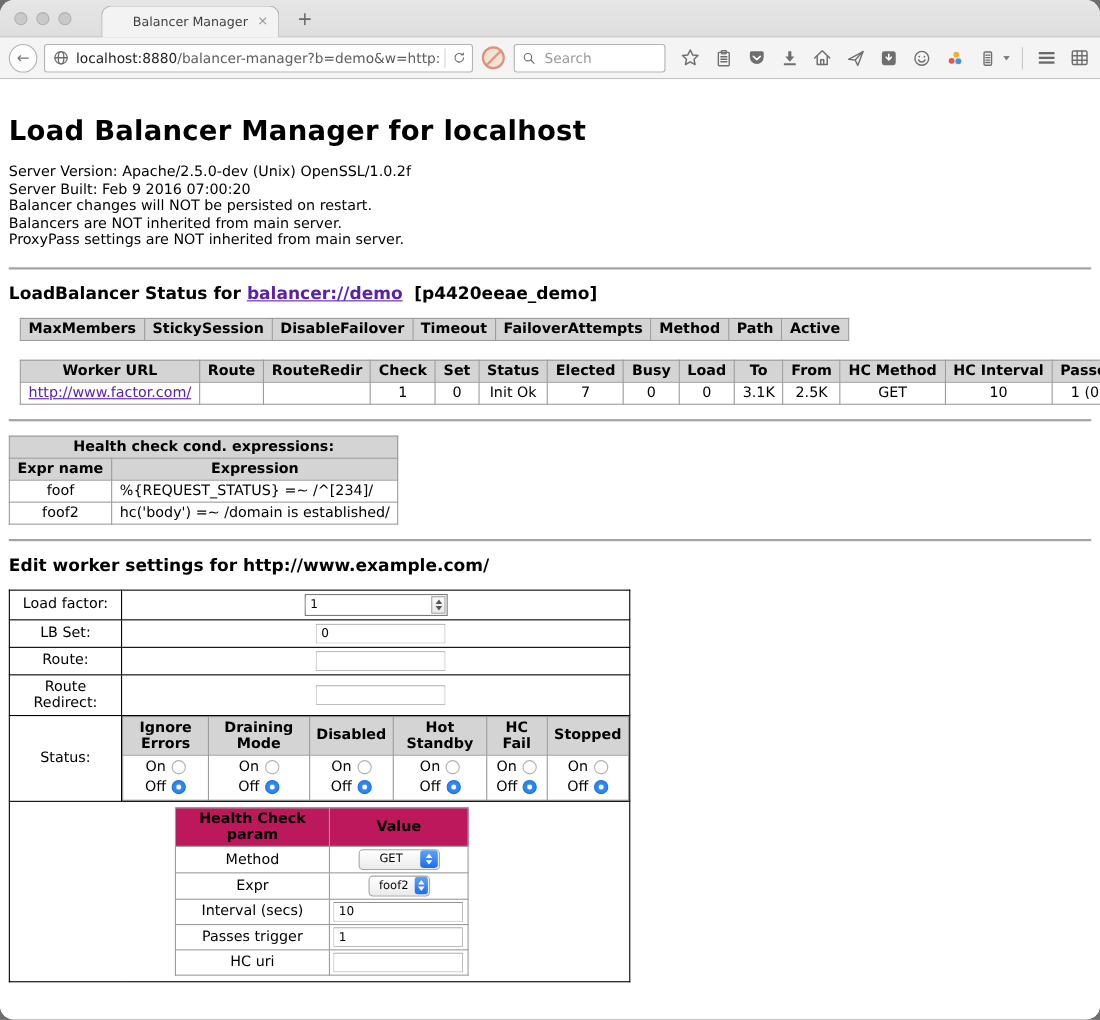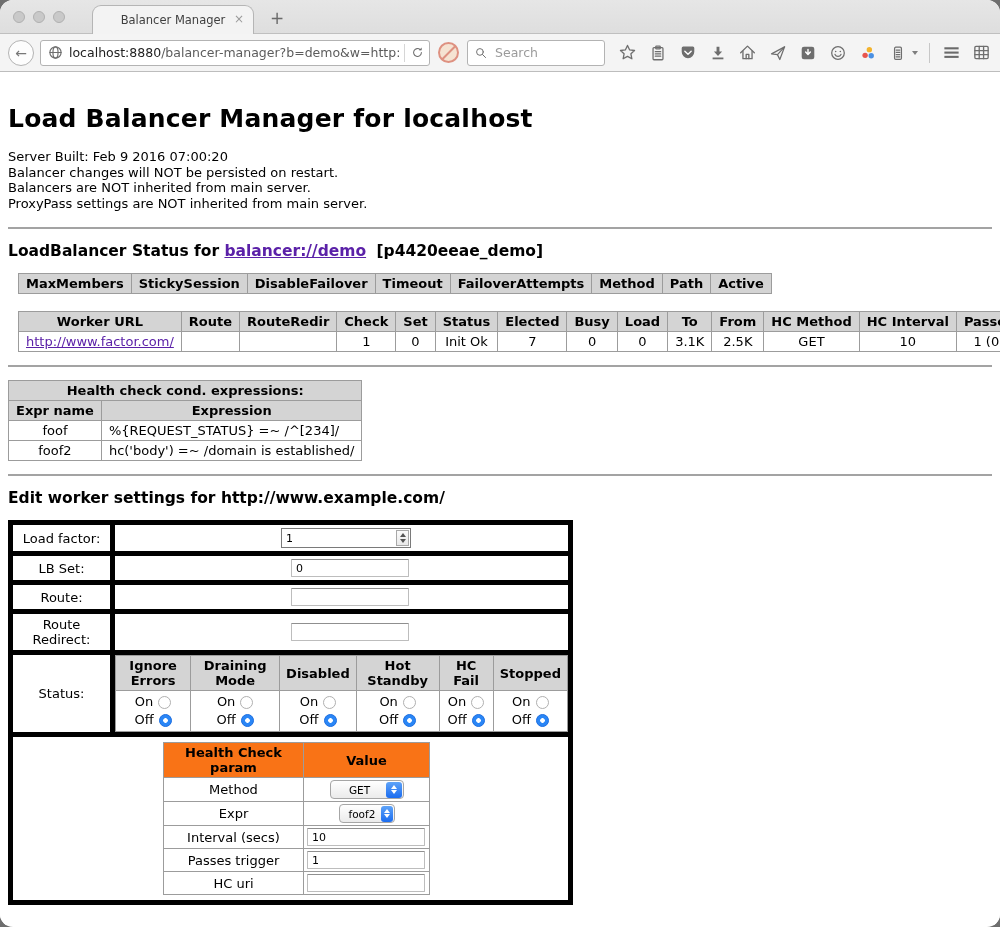--- a/index.html
+++ b/index.html
@@ -47,41 +47,41 @@
   table.dt th, table.dt td { border:1px solid #9c9c9c; padding:2px 7px; text-align:center; white-space:nowrap; }
   table.dt th { background:#d4d4d4; font-weight:bold; }
   table.dt td a { color:#5b21a8; }
   td.cell-left { text-align:left !important; }
   table.workers { margin-bottom:9px; }
   table.expr { margin:6px 0 4px; }
   table.expr td.exp { text-align:left; }
 
   
   table.form { border-collapse:collapse; width:565px; font-size:13px; margin-top:2px; }
-  table.form > tbody > tr > td { border:5px solid #000000; padding:3px 4px; }
+  table.form > tbody > tr > td { border:1px solid #000000; padding:3px 4px; }
   td.flabel { width:102px; text-align:center; }
   .ctl-wrap { margin-left:162px; display:flex; align-items:center; }
   .ctl-wrap2 { margin-left:172px; }
   input.tx { height:18px; border:1px solid #bdbdbd; border-top-color:#8f8f8f; font-size:11px; font-family:inherit; padding:1px 4px; width:118px; border-radius:1px; }
   .numwrap { display:inline-flex; align-items:center; border:1.5px solid #7a7a7a; height:20px; width:130px; background:#fff; }
   .numwrap input { border:none; outline:none; flex:1; font-size:11px; font-family:inherit; padding:0 4px; min-width:0; }
   .spinner { width:13px; height:16px; border:1px solid #a8a8a8; background:linear-gradient(#fbfbfb,#e9e9e9); margin-right:1px; display:flex; flex-direction:column; align-items:center; justify-content:center; gap:2px; }
   .spin-up { width:0; height:0; border-left:3px solid transparent; border-right:3px solid transparent; border-bottom:4px solid #555; }
   .spin-dn { width:0; height:0; border-left:3px solid transparent; border-right:3px solid transparent; border-top:4px solid #555; }
 
   table.status { border-collapse:collapse; font-size:13px; width:100%; }
   table.status th, table.status td { border:1px solid #9c9c9c; padding:2px 6px; text-align:center; }
   table.status th { background:#d4d4d4; }
   .radio-line { display:flex; align-items:center; justify-content:center; gap:5px; line-height:18px; }
   input.rdo { appearance:none; -webkit-appearance:none; width:13px; height:13px; margin:0; border-radius:50%; border:1px solid #b0b0b0; background:#fff; }
   input.rdo:checked { border:1px solid #1d6ee0; background:radial-gradient(circle, #ffffff 0 2px, #2a86f6 2.6px 100%); }
 
   table.hc { border-collapse:collapse; font-size:13px; margin:2px 0 2px 146px; }
   table.hc th, table.hc td { border:1px solid #9c9c9c; padding:2px 6px; text-align:center; }
-  table.hc th { background:#f97316; }
+  table.hc th { background:#be185d; }
   table.hc th.c1, table.hc td.c1 { width:140px; }
   table.hc td.c2 { width:126px; text-align:left; padding:2px 3px; }
   table.hc td.c2.center { text-align:center; }
   .sel { display:inline-flex; align-items:center; height:19px; border:1px solid #a6a6a6; border-radius:4px; background:linear-gradient(#ffffff,#ebebeb); font-size:10.5px; padding:0 1px 0 9px; position:relative; }
   .sel .sel-val { flex:1; text-align:center; padding-right:6px; }
   .sel-cap { width:16px; height:16px; border-radius:3px; background:linear-gradient(#5ea3f8,#1b6cf0); display:flex; flex-direction:column; align-items:center; justify-content:center; gap:1.5px; }
   .chev-up { width:0; height:0; border-left:3px solid transparent; border-right:3px solid transparent; border-bottom:4px solid #fff; }
   .chev-dn { width:0; height:0; border-left:3px solid transparent; border-right:3px solid transparent; border-top:4px solid #fff; }
   .sel-get { width:74px; }
   .sel-expr { width:56px; }
@@ -217,20 +217,21 @@
             <line x1="3" y1="12.3" x2="17" y2="12.3"></line>
           </svg>
       </span>
     </div>
   </div>
 
   <div class="content">
     <h1 class="pgtitle">Load Balancer Manager for localhost</h1>
 
     <div class="info">
+      <div>Server Version: Apache/2.5.0-dev (Unix) OpenSSL/1.0.2f</div>
       <div>Server Built: Feb 9 2016 07:00:20</div>
       <div>Balancer changes will NOT be persisted on restart.</div>
       <div>Balancers are NOT inherited from main server.</div>
       <div>ProxyPass settings are NOT inherited from main server.</div>
     </div>
 
     <hr class="rule">
 
     <h3 class="sect">
       <span>LoadBalancer Status for </span>

